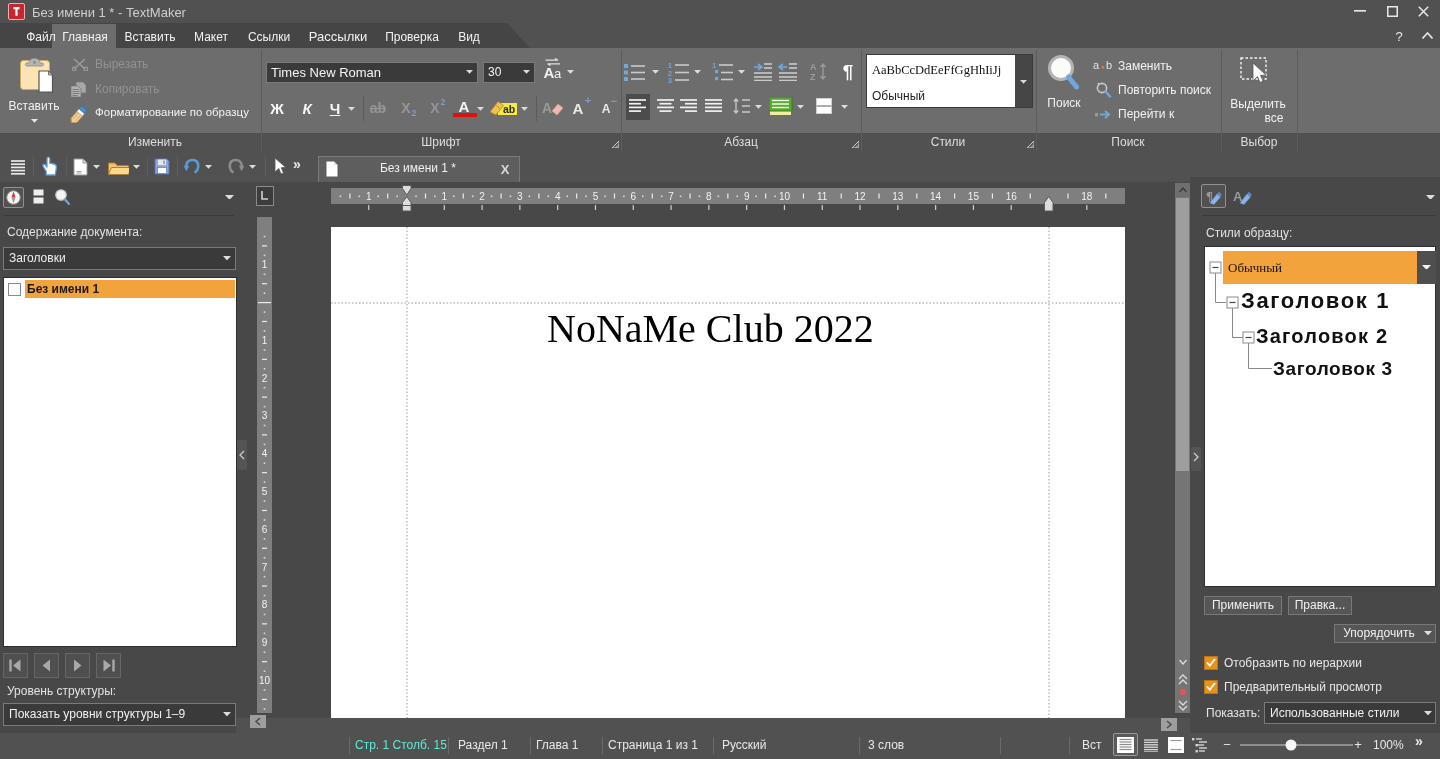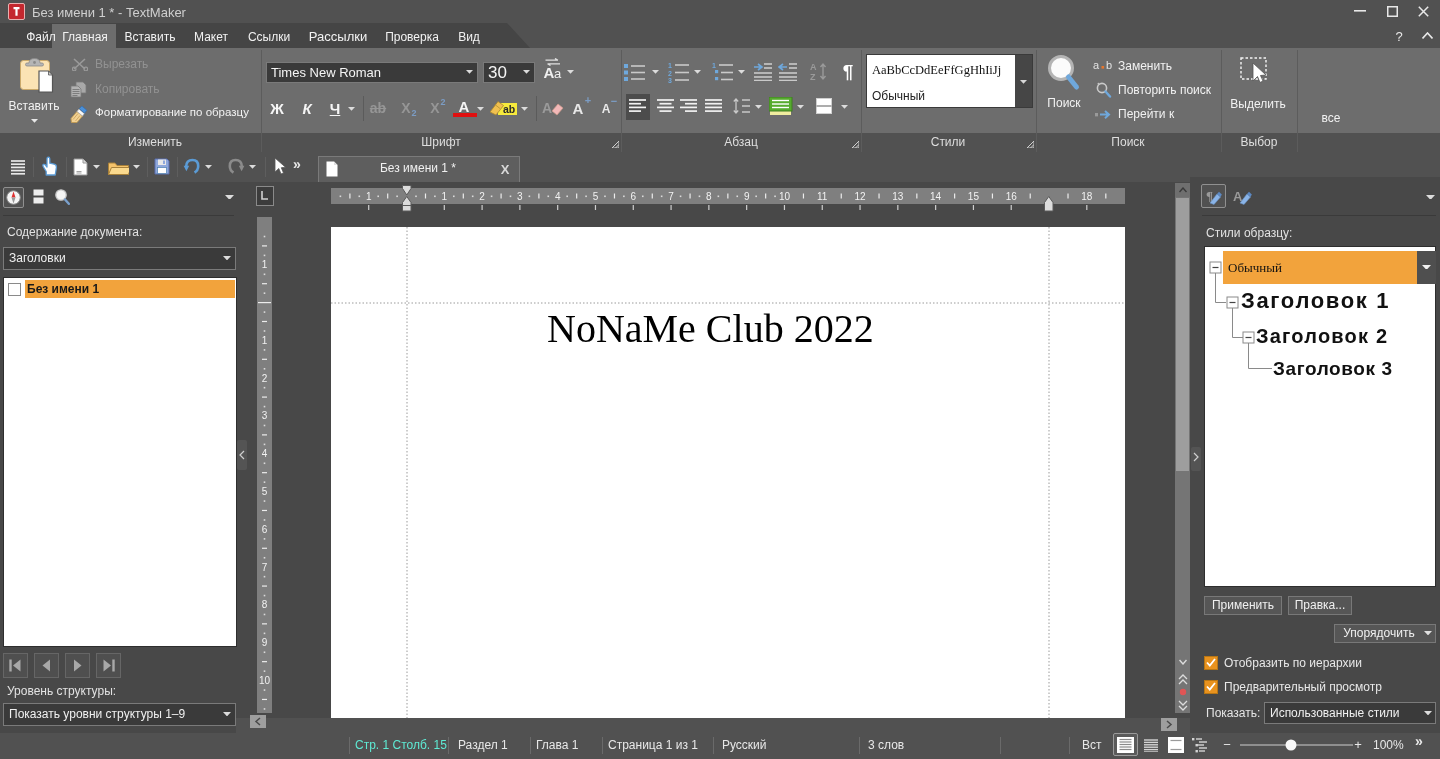--- a/index.html
+++ b/index.html
@@ -98,21 +98,21 @@
     <path d="M9.3 2.7 L11.8 0 L16.8 4.2 L14.5 7.2 Z" fill="#4a90d9" stroke="#3a70ad" stroke-width="0.8"></path>
     <path d="M3 13.5 L8 7.5 M5.5 15 L10 9.5" stroke="#c09a52" stroke-width="0.7"></path>
   </svg>
 <div class="txt" style="left:95px;top:103.25px;height:19.5px;line-height:19.5px;font-size:11.5px;color:#f2f2f2;font-weight:normal;font-family:'Liberation Sans',sans-serif;">Форматирование по образцу</div>
 <div class="abs" style="left:266px;top:62px;width:212px;height:21px;background:#3a3a3a;border:1px solid #7a7a7a"></div>
 <div class="txt" style="left:271px;top:61.5px;height:21px;line-height:21px;font-size:13px;color:#f5f5f5;font-weight:normal;font-family:'Liberation Sans',sans-serif;">Times New Roman</div>
 <svg class="abs" style="left:466px;top:70.075px;" width="7" height="3.8500000000000005" viewBox="0 0 7 3.8500000000000005">
     <path d="M0 0 L7 0 L3.5 3.8500000000000005 Z" fill="#dcdcdc"></path>
   </svg>
 <div class="abs" style="left:483px;top:62px;width:52px;height:21px;background:#3a3a3a;border:1px solid #7a7a7a"></div>
-<div class="txt" style="left:488px;top:61.5px;height:21px;line-height:21px;font-size:17px;color:#f5f5f5;font-weight:normal;font-family:'Liberation Sans',sans-serif;">30</div>
+<div class="txt" style="left:488px;top:61.5px;height:21px;line-height:21px;font-size:12px;color:#f5f5f5;font-weight:normal;font-family:'Liberation Sans',sans-serif;">30</div>
 <svg class="abs" style="left:523px;top:70.075px;" width="7" height="3.8500000000000005" viewBox="0 0 7 3.8500000000000005">
     <path d="M0 0 L7 0 L3.5 3.8500000000000005 Z" fill="#dcdcdc"></path>
   </svg>
 <svg class="abs" style="left:543px;top:58px;" width="20" height="22" viewBox="0 0 20 22">
     <path d="M2.5 2.2 H15 M15 2.2 l-3 -1.8 M4.5 5.8 H17 M4.5 5.8 l3 1.8" stroke="#e0e0e0" stroke-width="1.2" fill="none"></path>
     <text x="0.5" y="20" font-family="Liberation Sans" font-size="15" font-weight="bold" fill="#f0f0f0">A</text>
     <text x="11" y="20" font-family="Liberation Sans" font-size="13" fill="#f0f0f0">a</text>
   </svg>
 <svg class="abs" style="left:567px;top:70.075px;" width="7" height="3.8500000000000005" viewBox="0 0 7 3.8500000000000005">
     <path d="M0 0 L7 0 L3.5 3.8500000000000005 Z" fill="#dcdcdc"></path>
@@ -315,21 +315,21 @@
 <svg class="abs" style="left:1095px;top:109px;" width="20" height="11" viewBox="0 0 20 11">
     <rect x="0" y="4" width="3" height="3.4" fill="#9a9a9a"></rect>
     <path d="M5 5.6 H13 M10 2 L14 5.6 L10 9.2" stroke="#6fa8dc" stroke-width="2" fill="none"></path>
   </svg>
 <div class="txt" style="left:1118px;top:104.0px;height:20px;line-height:20px;font-size:12px;color:#f2f2f2;font-weight:normal;font-family:'Liberation Sans',sans-serif;">Перейти к</div>
 <svg class="abs" style="left:1240px;top:57px;" width="32" height="28" viewBox="0 0 32 28">
     <rect x="1" y="1" width="25" height="21" fill="none" stroke="#f5f5f5" stroke-width="1.4" stroke-dasharray="2.5 2"></rect>
     <path d="M17 8 L17 26 L21.5 21.5 L24 27.5 L27 26 L24.5 20.5 L30 20 Z" fill="#fff" stroke="#555" stroke-width="0.8" transform="translate(-4,-2)"></path>
   </svg>
 <div class="txt" style="left:1258px;transform:translateX(-50%);top:94.0px;height:20px;line-height:20px;font-size:12px;color:#f2f2f2;font-weight:normal;font-family:'Liberation Sans',sans-serif;">Выделить</div>
-<div class="txt" style="left:1331px;transform:translateX(-50%);top:108.0px;height:20px;line-height:20px;font-size:12px;color:#f2f2f2;font-weight:normal;font-family:'Liberation Sans',sans-serif;">все</div>
+<div class="txt" style="left:1274px;transform:translateX(-50%);top:108.0px;height:20px;line-height:20px;font-size:12px;color:#f2f2f2;font-weight:normal;font-family:'Liberation Sans',sans-serif;">все</div>
 <svg class="abs" style="left:11px;top:160px;" width="15" height="15" viewBox="0 0 15 15">
     <g stroke="#e8e8e8" stroke-width="1.7">
       <path d="M0 1 H14"></path>
       <path d="M0 4.2 H14"></path>
       <path d="M0 7.4 H14"></path>
       <path d="M0 10.6 H14"></path>
       <path d="M0 13.8 H14"></path>
     </g>
   </svg>
 <div class="abs" style="left:33px;top:157px;width:1px;height:20px;background:#5e5e5e"></div>

